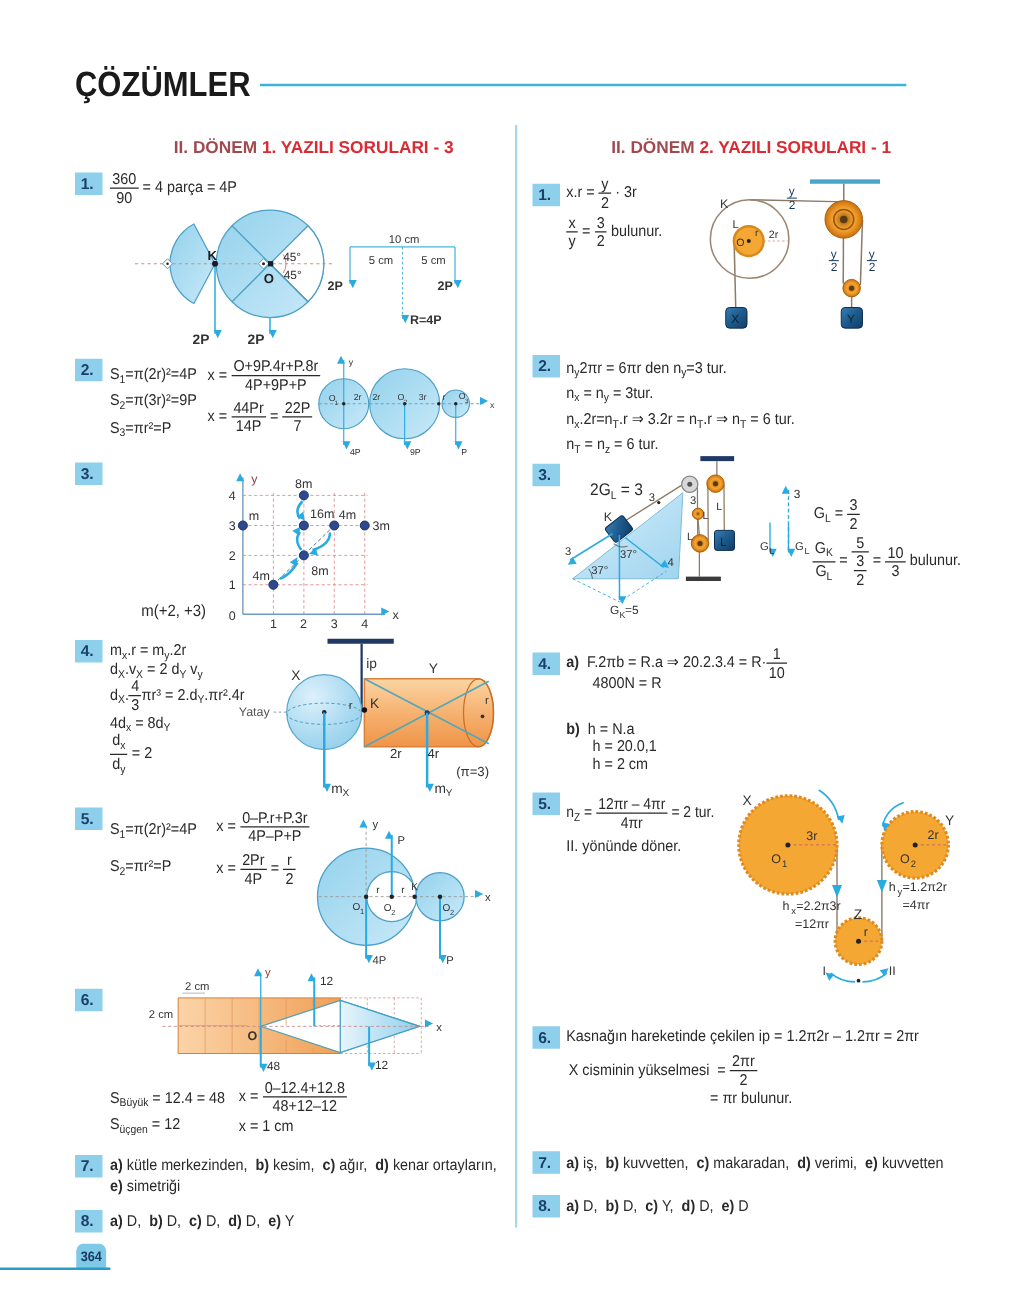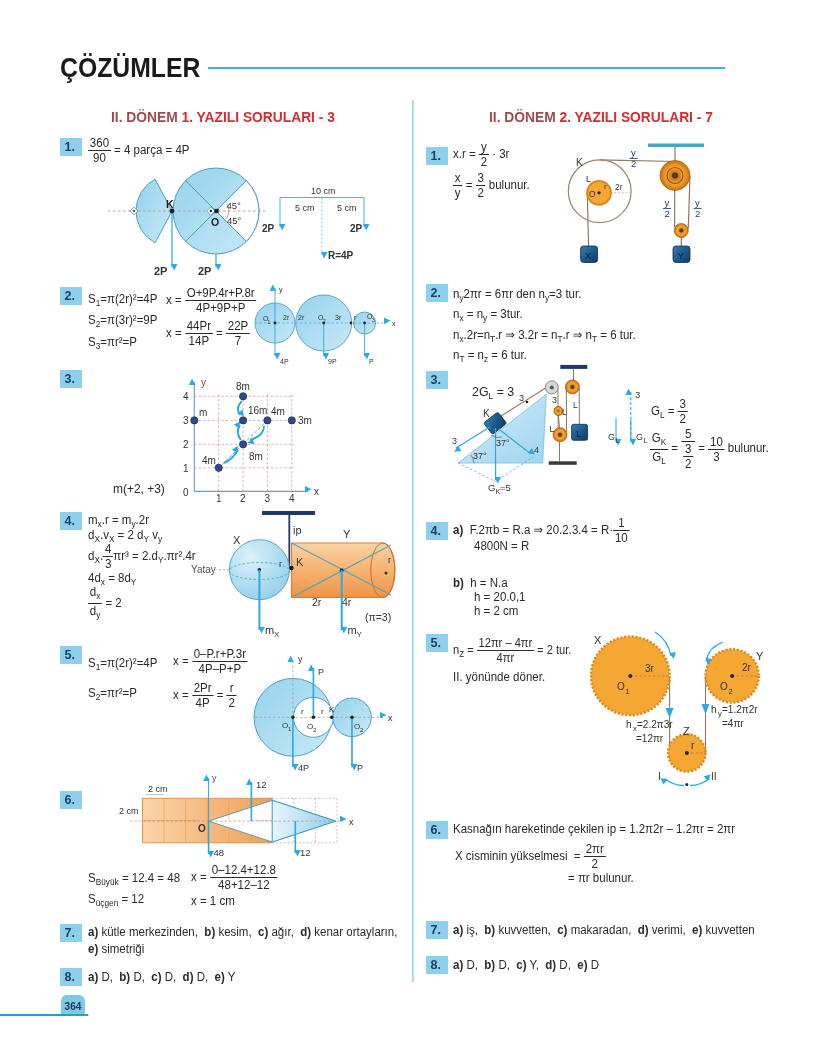--- a/index.html
+++ b/index.html
@@ -17,22 +17,22 @@
 svg{position:absolute;overflow:visible;}
 </style>
 </head>
 <body>
 
 <div class="t" style="left:60px;top:52px;font-size:28px;font-weight:bold;color:#1a1a1a;transform:scaleX(.885);transform-origin:0 50%;">ÇÖZÜMLER</div>
 <div class="t" style="left:208px;top:67px;width:562px;height:2px;background:#3eb3d8;"></div>
 
 <div class="t" style="left:412px;top:100px;width:1.5px;height:882px;background:#a9d8ea;"></div>
 
-<div class="hdr" style="left:111px;top:110px;">II. DÖNEM <span class="red">1. YAZILI SORULARI - 3</span></div>
-<div class="hdr" style="left:489px;top:110px;">II. DÖNEM <span class="red">2. YAZILI SORULARI - 7</span></div>
+<div class="hdr" style="left:139px;top:110px;">II. DÖNEM <span class="red">1. YAZILI SORULARI - 3</span></div>
+<div class="hdr" style="left:489px;top:110px;">II. DÖNEM <span class="red">2. YAZILI SORULARI - 1</span></div>
 
 <div class="num" style="left:60px;top:138px;">1.</div>
 <div class="t" style="left:88px;top:137px;font-size:12.5px;">
  <span class="frac"><span class="nu">360</span><span class="de">90</span></span> = 4 parça = 4P
 </div>
 
 <svg style="left:100px;top:160px;" width="290" height="122" viewBox="0 0 290 122">
  <defs>
   <linearGradient id="bl" x1="0" y1="0" x2="1" y2="1">
    <stop offset="0" stop-color="#94d2ec"></stop>

